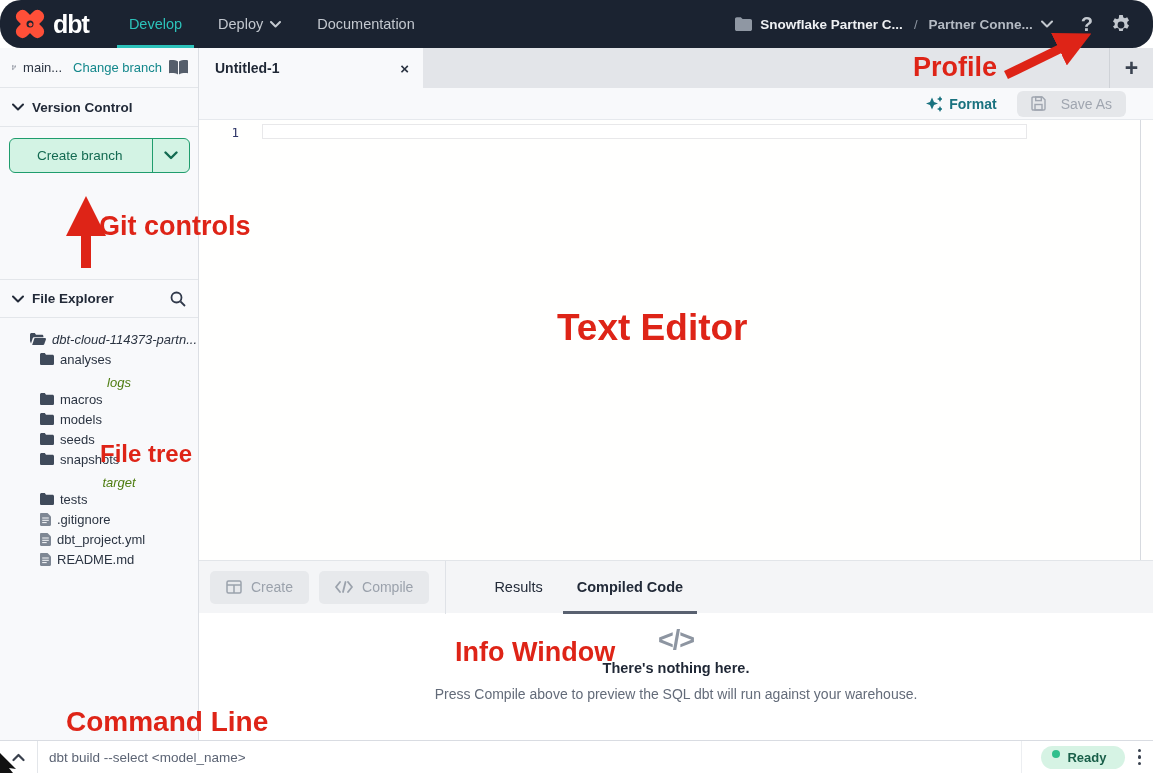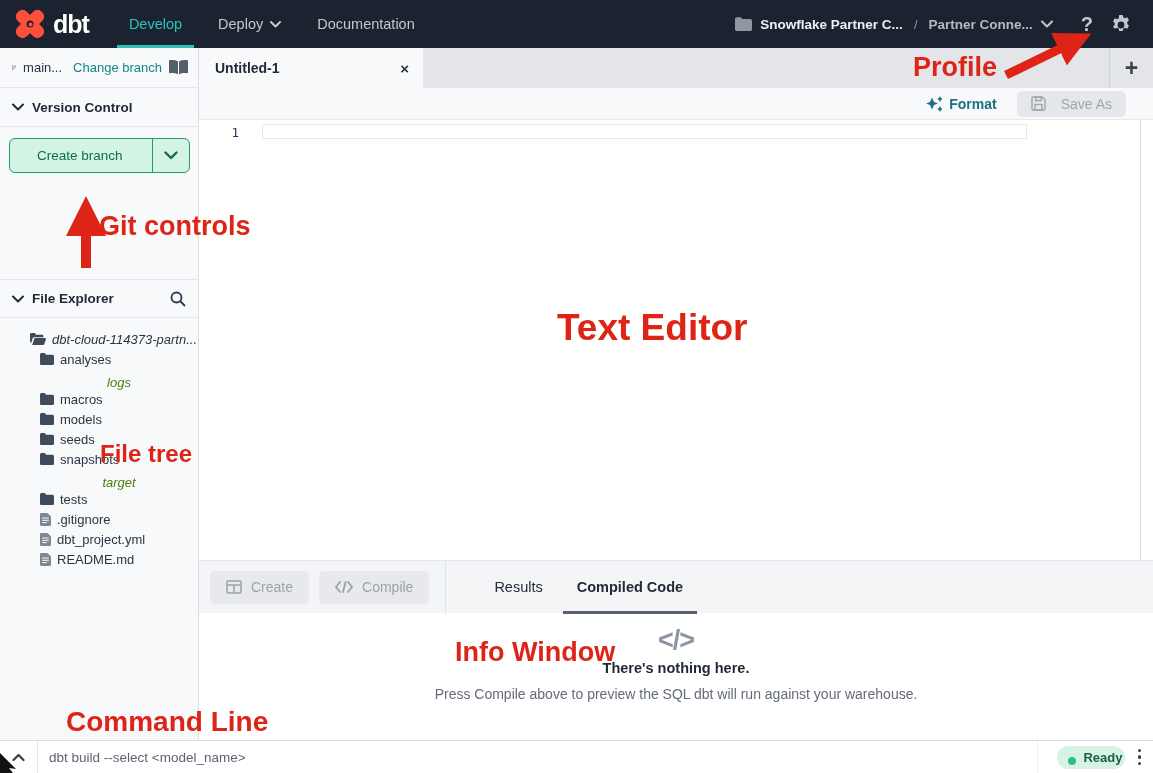--- a/index.html
+++ b/index.html
@@ -1,20 +1,20 @@
 <!DOCTYPE html>
 <html><head>
 <meta charset="utf-8">
 <style>
   * { margin:0; padding:0; box-sizing:border-box; }
   html,body { width:1153px; height:773px; font-family:"Liberation Sans",sans-serif; background:#fff; overflow:hidden; }
   .app { position:relative; width:1153px; height:773px; background:#fff; overflow:hidden; }
 
   
-  .navbar { position:absolute; left:0; top:0; width:1153px; height:48px; background:#1b2331; display:flex; align-items:stretch; }
+  .navbar { position:absolute; left:0; top:0; width:1153px; height:48px; background:#1b2331; display:flex; align-items:stretch;border-radius:21px; }
   .logo-wrap { display:flex; align-items:center; padding:0 22px 0 14px; cursor:pointer; }
   .logo-mark { position:relative; width:32px; height:32px; margin-right:7px; }
   .logo-mark .bar { position:absolute; left:50%; top:50%; width:34px; height:13px; background:#ff4f38; border-radius:6px; }
   .logo-mark .bar.a { transform:translate(-50%,-50%) rotate(45deg); }
   .logo-mark .bar.b { transform:translate(-50%,-50%) rotate(-45deg); }
   .logo-mark .dot { position:absolute; left:50%; top:50%; width:7px; height:7px; background:#1b2331; border-radius:50%; transform:translate(-50%,-50%); }
   .logo-mark .dot::after { content:""; position:absolute; left:1.5px; top:1.5px; width:4px; height:4px; border-radius:50%; background:#ff4f38; }
   .logo-text { color:#fff; font-size:25px; font-weight:bold; letter-spacing:-1px; }
   .nav-items { display:flex; align-items:stretch; }
   .nav-item { display:flex; align-items:center; gap:7px; padding:0 18px; font-size:14.5px; font-weight:normal; color:#c3c8cf; cursor:pointer; position:relative; }
@@ -76,21 +76,21 @@
   .code-glyph { font-size:27px; font-weight:bold; color:#8d95a1; letter-spacing:-1px; }
   .empty-title { font-size:14.5px; font-weight:bold; color:#1f2735; margin-top:4px; }
   .empty-sub { font-size:14px; color:#636b79; margin-top:10px; }
 
   
   .statusbar { position:absolute; left:0; top:740px; width:1153px; height:33px; background:#fff; border-top:1px solid #d9dce2; display:flex; align-items:center; }
   .sb-chevron { width:37px; display:flex; align-items:center; justify-content:center; cursor:pointer; }
   .sb-div { width:1px; height:33px; background:#e3e6ea; }
   .sb-cmd { margin-left:11px; font-size:13.5px; color:#5c6474; flex:1; cursor:text; }
   .sb-div2 { width:1px; height:33px; background:#eceef1; }
-  .ready-pill { display:flex; align-items:flex-end; gap:7px; background:#d6f3e4; border-radius:13px; padding:4px 2px 4px 11px; margin:0 0 0 19px; }
+  .ready-pill { display:flex; align-items:flex-start; gap:7px; background:#d6f3e4; border-radius:13px; padding:4px 18px 4px 11px; margin:0 0 0 19px; }
   .ready-dot { width:8px; height:8px; border-radius:50%; background:#2fbf8c; }
   .ready-label { font-size:13px; font-weight:bold; color:#195f49; }
   .kebab { margin:0 12px 0 13px; display:flex; flex-direction:column; gap:3px; cursor:pointer; }
   .kebab span { width:3.5px; height:3.5px; border-radius:50%; background:#3a4250; }
 
   
   .anno { position:absolute; color:#de2417; font-weight:bold; z-index:60; pointer-events:none; white-space:nowrap; }
   .anno.profile { left:913px; top:52px; font-size:27px; }
   .anno.git { left:99px; top:211px; font-size:27px; }
   .anno.texteditor { left:557px; top:307px; font-size:37px; }

